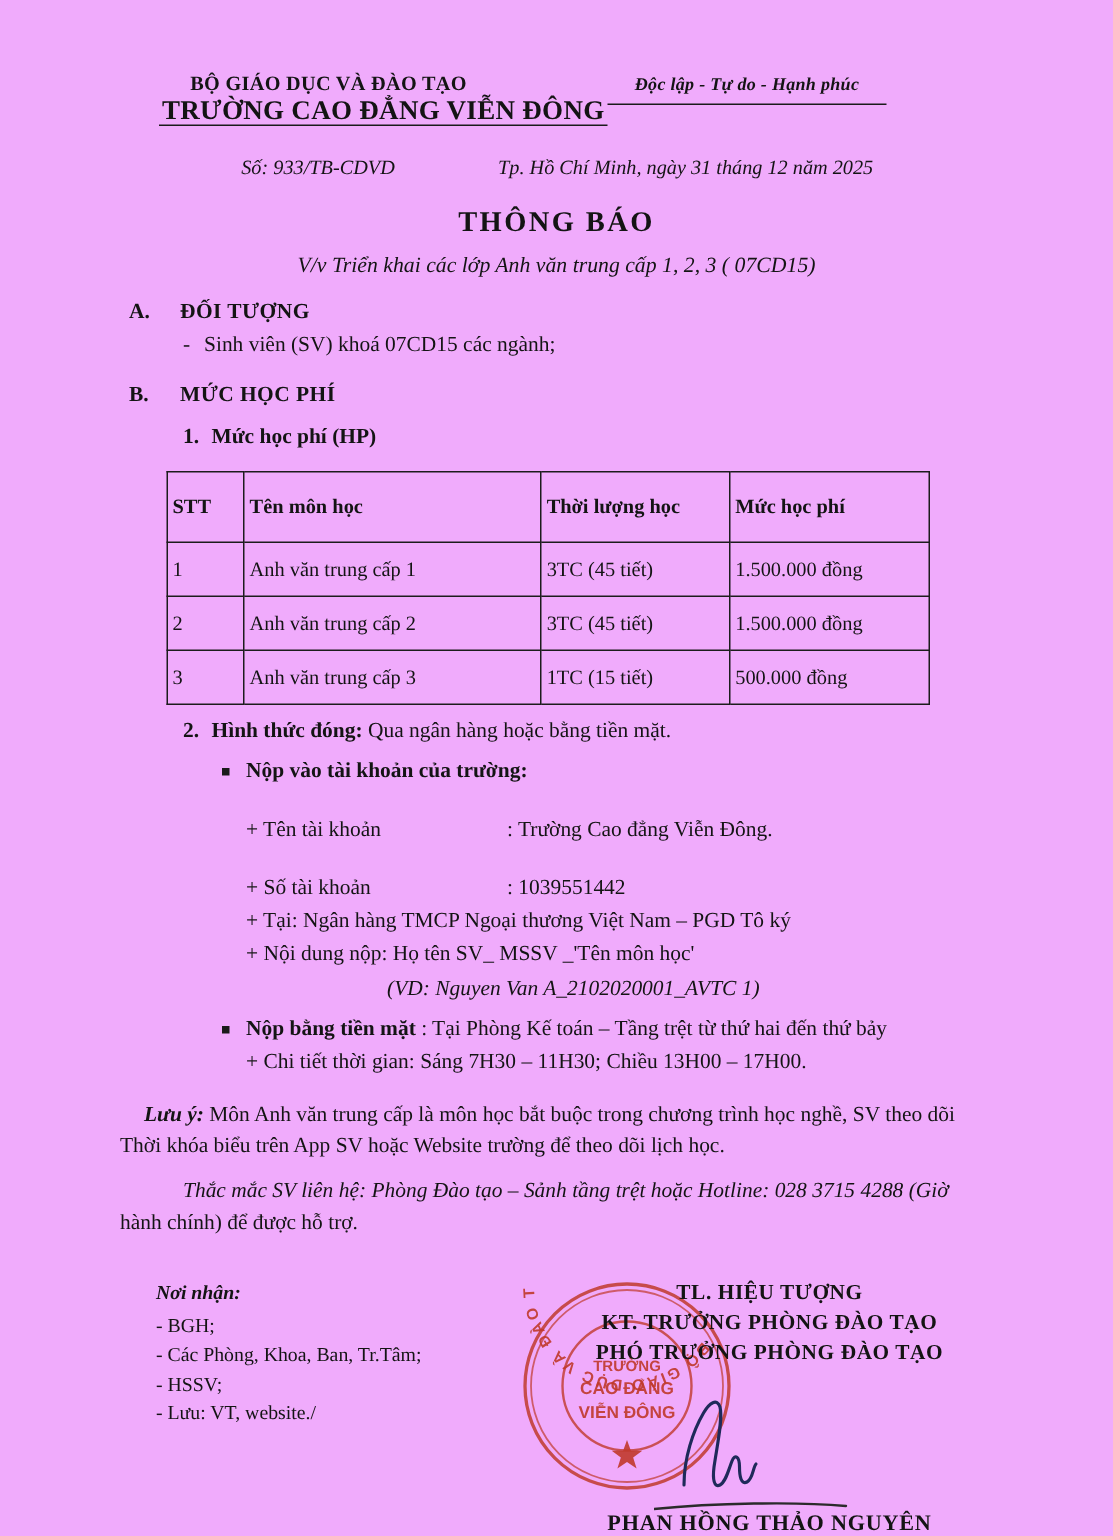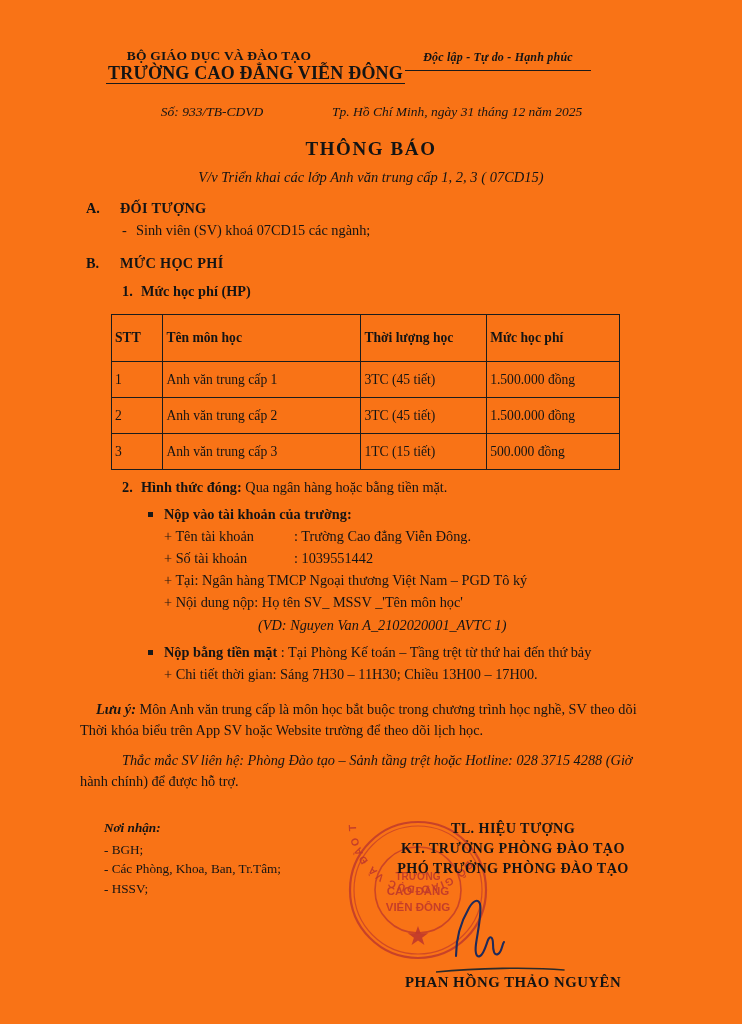--- a/index.html
+++ b/index.html
@@ -6,21 +6,21 @@
   html, body {
     margin: 0;
     padding: 0;
     background: #ffffff;
   }
   .page {
     position: relative;
     width: 742px;
     height: 1024px;
     margin: 0 auto;
-    background: #f97316;
+    background: #f0abfc;
     overflow: hidden;
     font-family: "Liberation Serif", "DejaVu Serif", serif;
     color: #141414;
   }
   
   .header {
     display: flex;
     padding: 47px 40px 0 40px;
   }
   .hdr-left {
@@ -183,21 +183,22 @@
     width: 5px;
     height: 5px;
     background: #1a1a1a;
   }
   .bullet-item .plain {
     font-weight: normal;
   }
   .plus-row {
     display: flex;
     padding-left: 124px;
-    margin-top: 1px;
+    margin-top: 18px;
+    gap: 44px;
   }
   .plus-row .lbl {
     width: 130px;
     flex: none;
   }
   .plus-row .val {
     flex: 1;
   }
   .plus-line {
     padding-left: 124px;
@@ -403,20 +404,21 @@
     <div class="note-cont">hành chính) để được hỗ trợ.</div>
   </div>
 
   <div class="footer">
 
     <div class="recipients">
       <div class="rtitle">Nơi nhận:</div>
       <div>- BGH;</div>
       <div>- Các Phòng, Khoa, Ban, Tr.Tâm;</div>
       <div>- HSSV;</div>
+      <div>- Lưu: VT, website./</div>
     </div>
 
     <div class="signature">
 
       <svg class="seal" viewBox="0 0 152 152">
         <defs>
           <path id="outerArc" d="M 76,142 m -62,0 a 62,62 0 1 1 124,0" transform="rotate(180 76 76)"></path>
           <path id="outerArcBot" d="M 14,76 a 62,62 0 0 0 124,0"></path>
         </defs>
         <circle cx="76" cy="76" r="68" fill="none" stroke="#c0392b" stroke-width="2.2" opacity="0.85"></circle>

